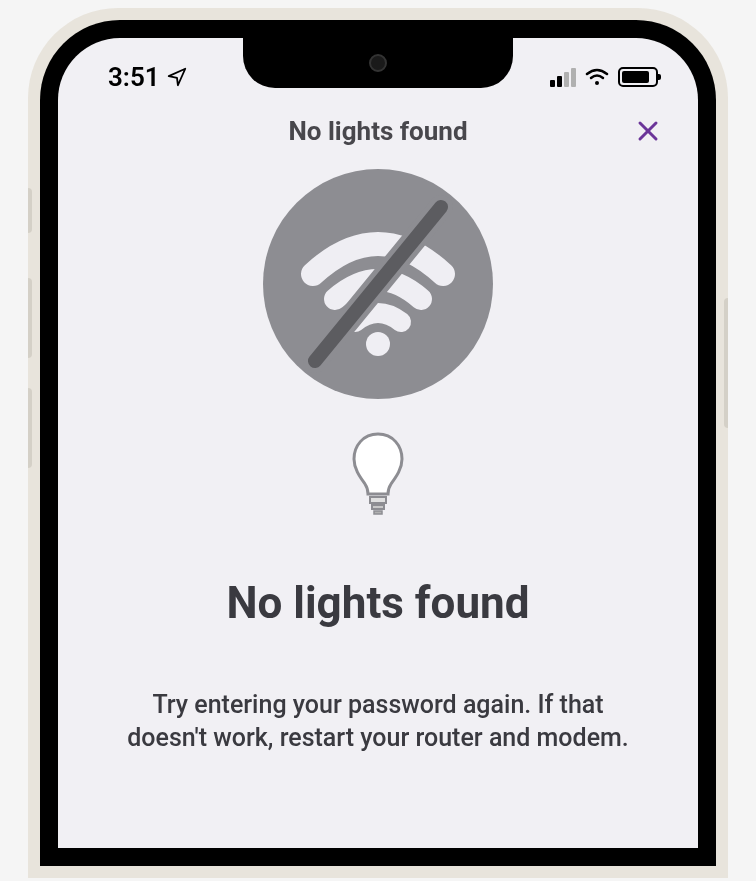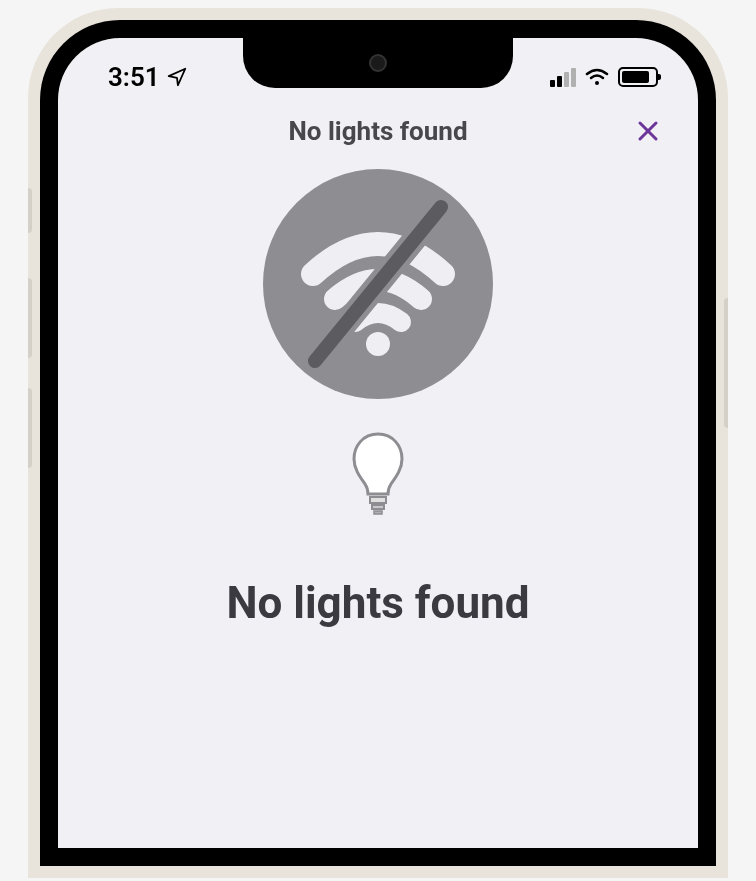--- a/index.html
+++ b/index.html
@@ -273,16 +273,17 @@
 
         <svg class="bulb-icon" viewBox="0 0 60 90">
           <path d="M30 5 C15 5 6 17 6 30 C6 40 12 48 17 55 C19 58 20 61 20 65 L40 65 C40 61 41 58 43 55 C48 48 54 40 54 30 C54 17 45 5 30 5 Z" fill="#ffffff" stroke="#8d8d92" stroke-width="3"></path>
           <path d="M22 68 L38 68 L38 74 L22 74 Z" fill="#e0e0e0" stroke="#8d8d92" stroke-width="2"></path>
           <path d="M24 76 L36 76 L36 80 L24 80 Z" fill="#c8c8c8" stroke="#8d8d92" stroke-width="2"></path>
           <path d="M26 82 L34 82 L34 85 L26 85 Z" fill="#b0b0b0" stroke="#8d8d92" stroke-width="1.5"></path>
         </svg>
 
         <h1 class="main-heading">No lights found</h1>
 
+        <p class="description">Try entering your password again. If that doesn't work, restart your router and modem.</p>
       </div>
     </div>
   </div>
 </div>
 
 </body></html>

